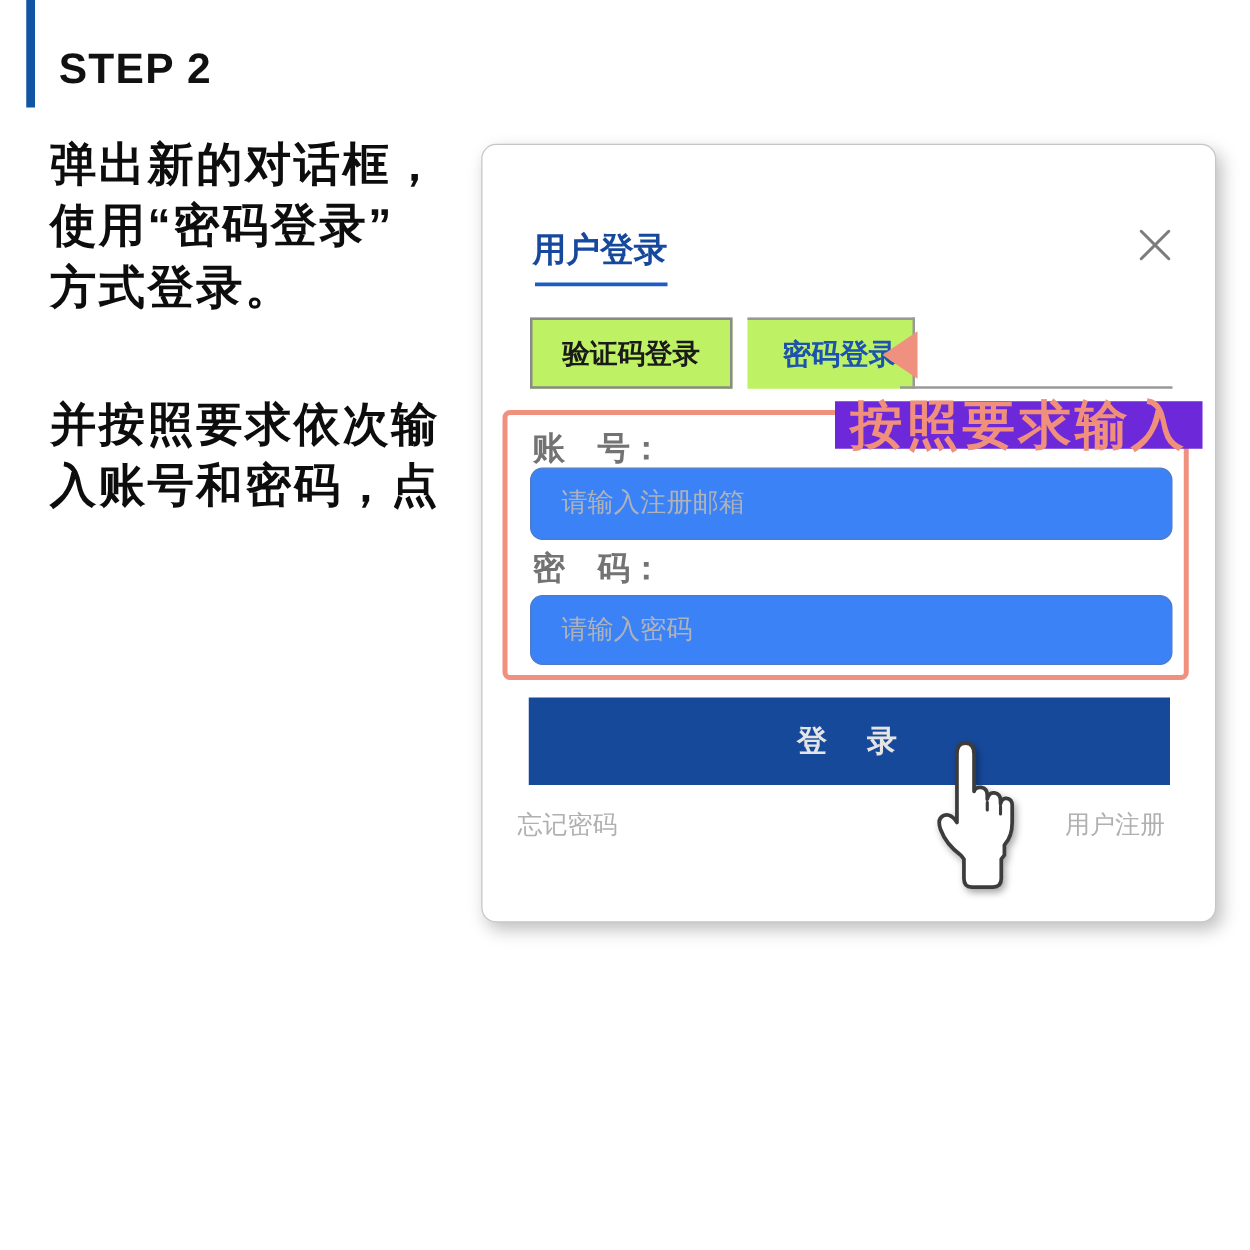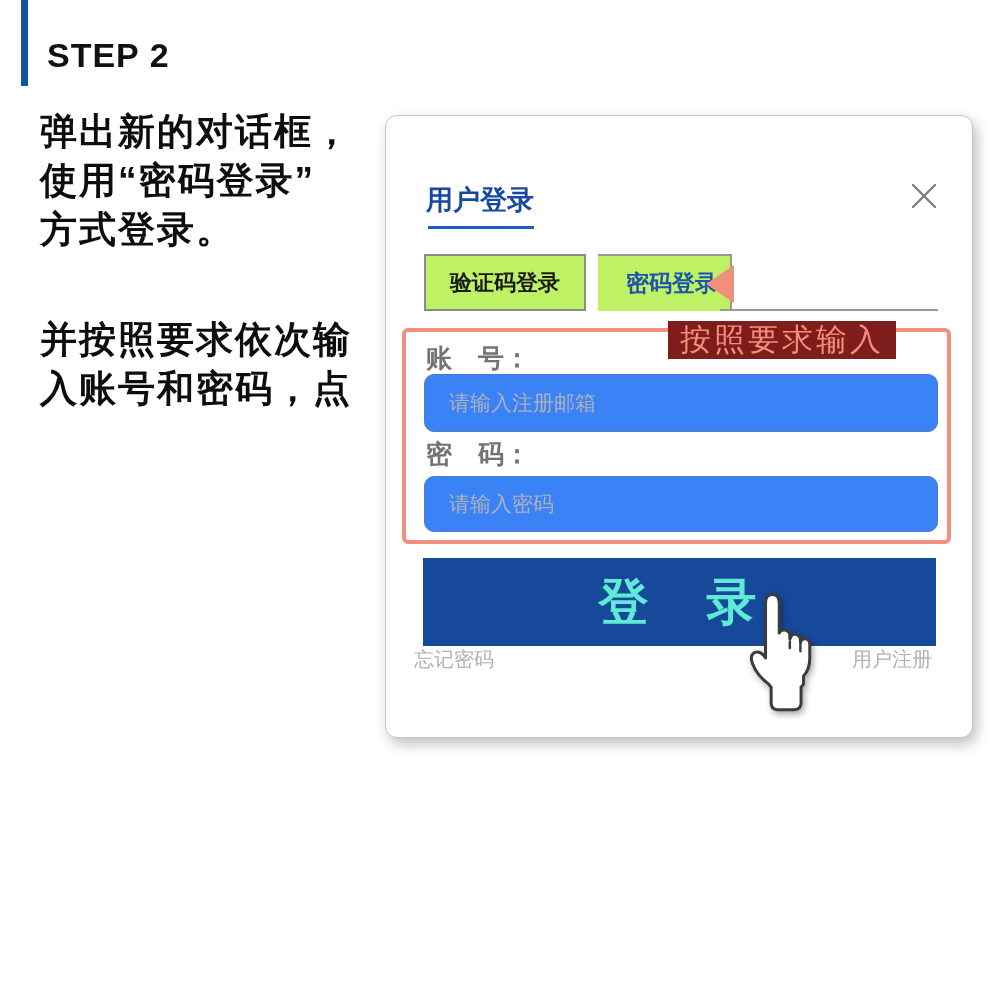--- a/index.html
+++ b/index.html
@@ -123,25 +123,25 @@
     width: 549px; height: 216px;
     border: 4px solid #F0907E;
     border-radius: 6px;
     z-index: 1;
   }
   .annotation-label {
     position: absolute;
     left: 282px; top: 205px;
     height: 38px;
     padding: 0 12px;
-    background: #7f1d1d;
+    background: #6d28d9;
     display: flex;
     align-items: center;
-    font-size: 31px;
-    font-weight: 400;
+    font-size: 42px;
+    font-weight: 700;
     letter-spacing: 3px;
     color: #EF8F7C;
     z-index: 2;
     white-space: nowrap;
   }
 
   
   .f-label {
     position: absolute;
     left: 40px;
@@ -166,24 +166,24 @@
     z-index: 2;
     font-family: "Liberation Sans", "DejaVu Sans", sans-serif;
   }
   .inp::placeholder { color: #AEB2BA; opacity: 1; }
   .inp.i1 { top: 258px; height: 58px; }
   .inp.i2 { top: 360px; height: 56px; }
 
   .login-btn {
     position: absolute;
     left: 37px; top: 442px;
-    width: 513px; height: 88px;
+    width: 513px; height: 70px;
     background: #17499B;
-    color: #5eead4;
-    font-size: 50px;
+    color: #e5e5e5;
+    font-size: 24px;
     font-weight: 700;
     letter-spacing: 4px;
     display: flex;
     align-items: center;
     justify-content: center;
     cursor: pointer;
     z-index: 2;
   }
 
   .footer-link {

